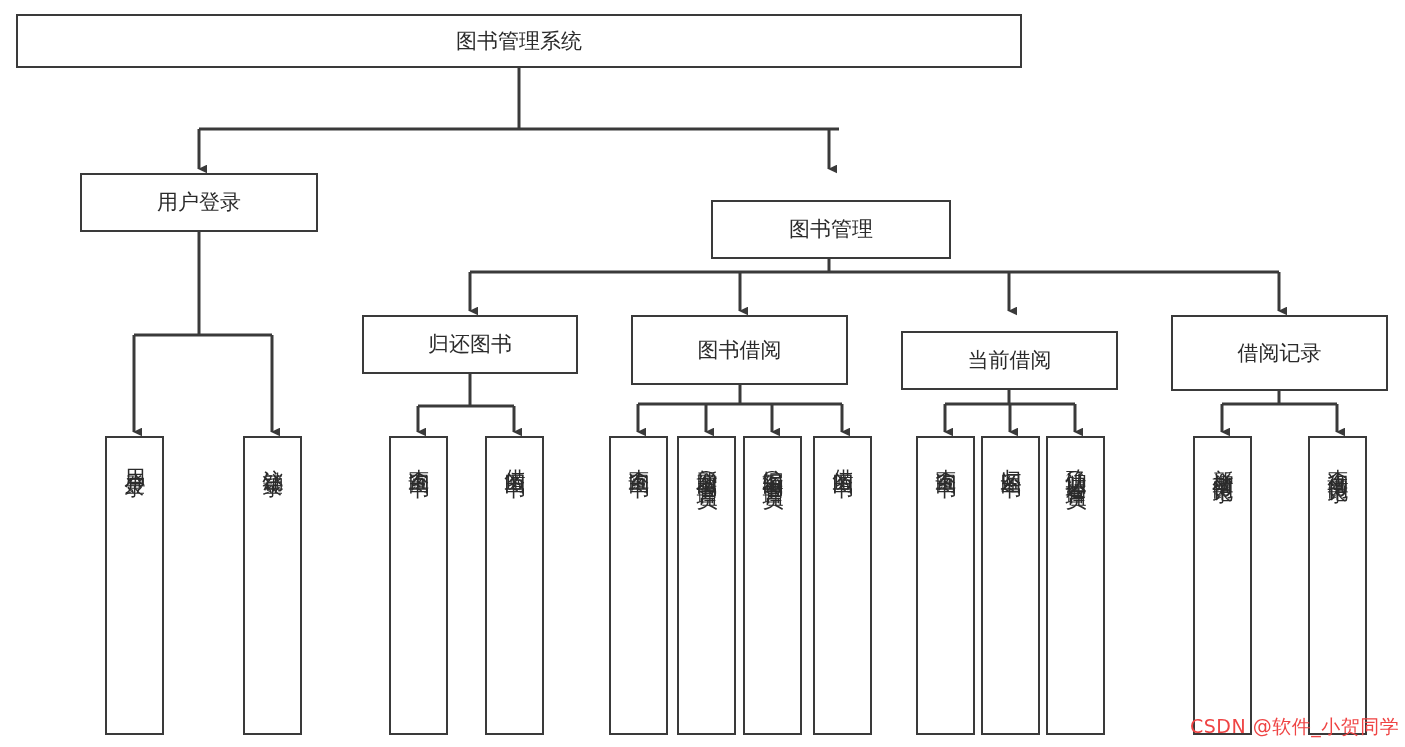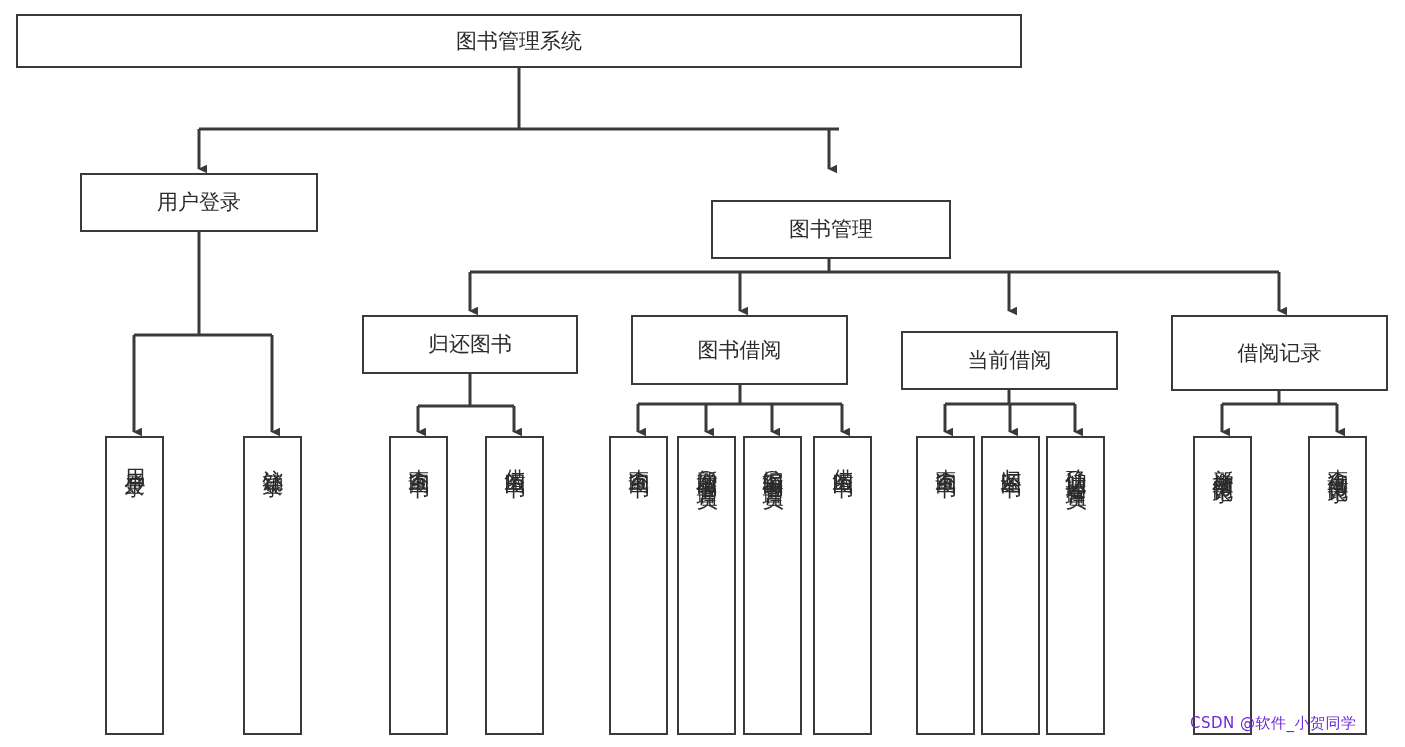--- a/index.html
+++ b/index.html
@@ -54,22 +54,22 @@
   }
   .node.vertical .node-label {
     writing-mode: vertical-rl;
     text-orientation: upright;
     font-size: 21px;
     letter-spacing: 3px;
     line-height: 1;
   }
   .watermark {
     position: absolute;
-    color: #6d28d9;
-    font-size: 15px;
+    color: #ef4444;
+    font-size: 19px;
     white-space: nowrap;
     letter-spacing: 0.5px;
   }
 </style>
 </head>
 <body>
 
 <div id="diagram-root">
 
   <svg id="connector-layer" viewBox="0 0 1405 747" width="1405" height="747" xmlns="http://www.w3.org/2000/svg">

